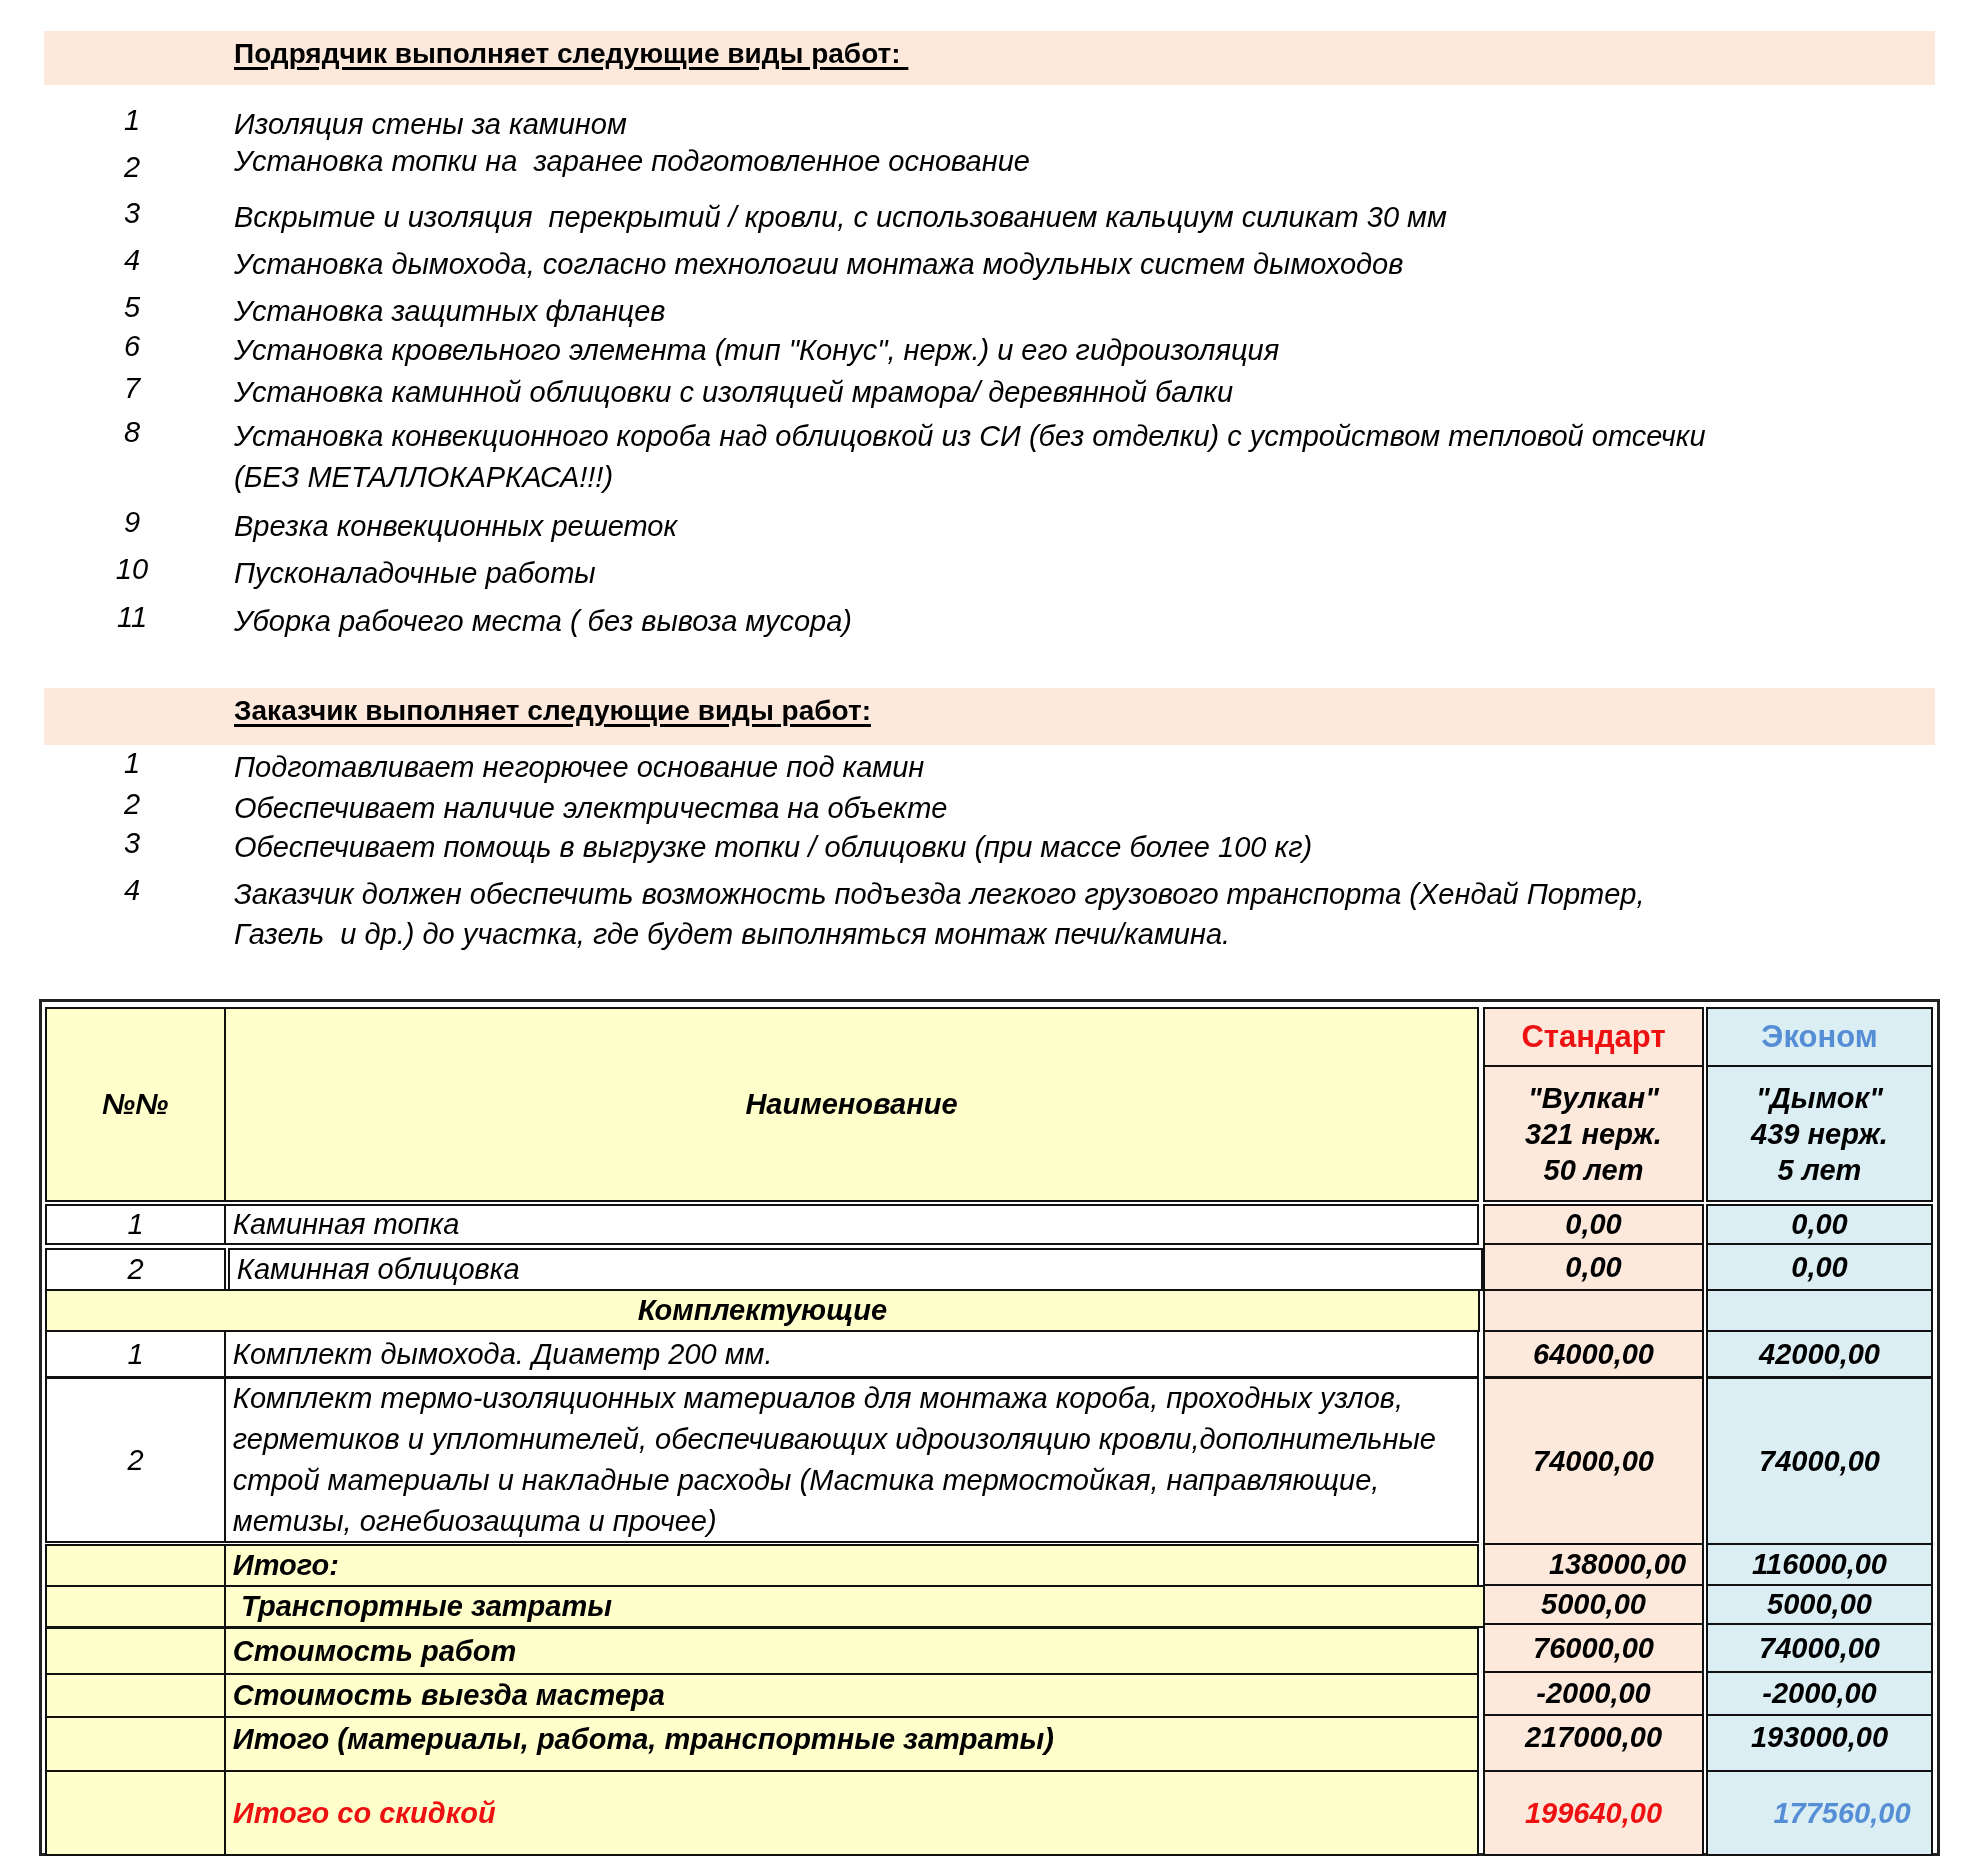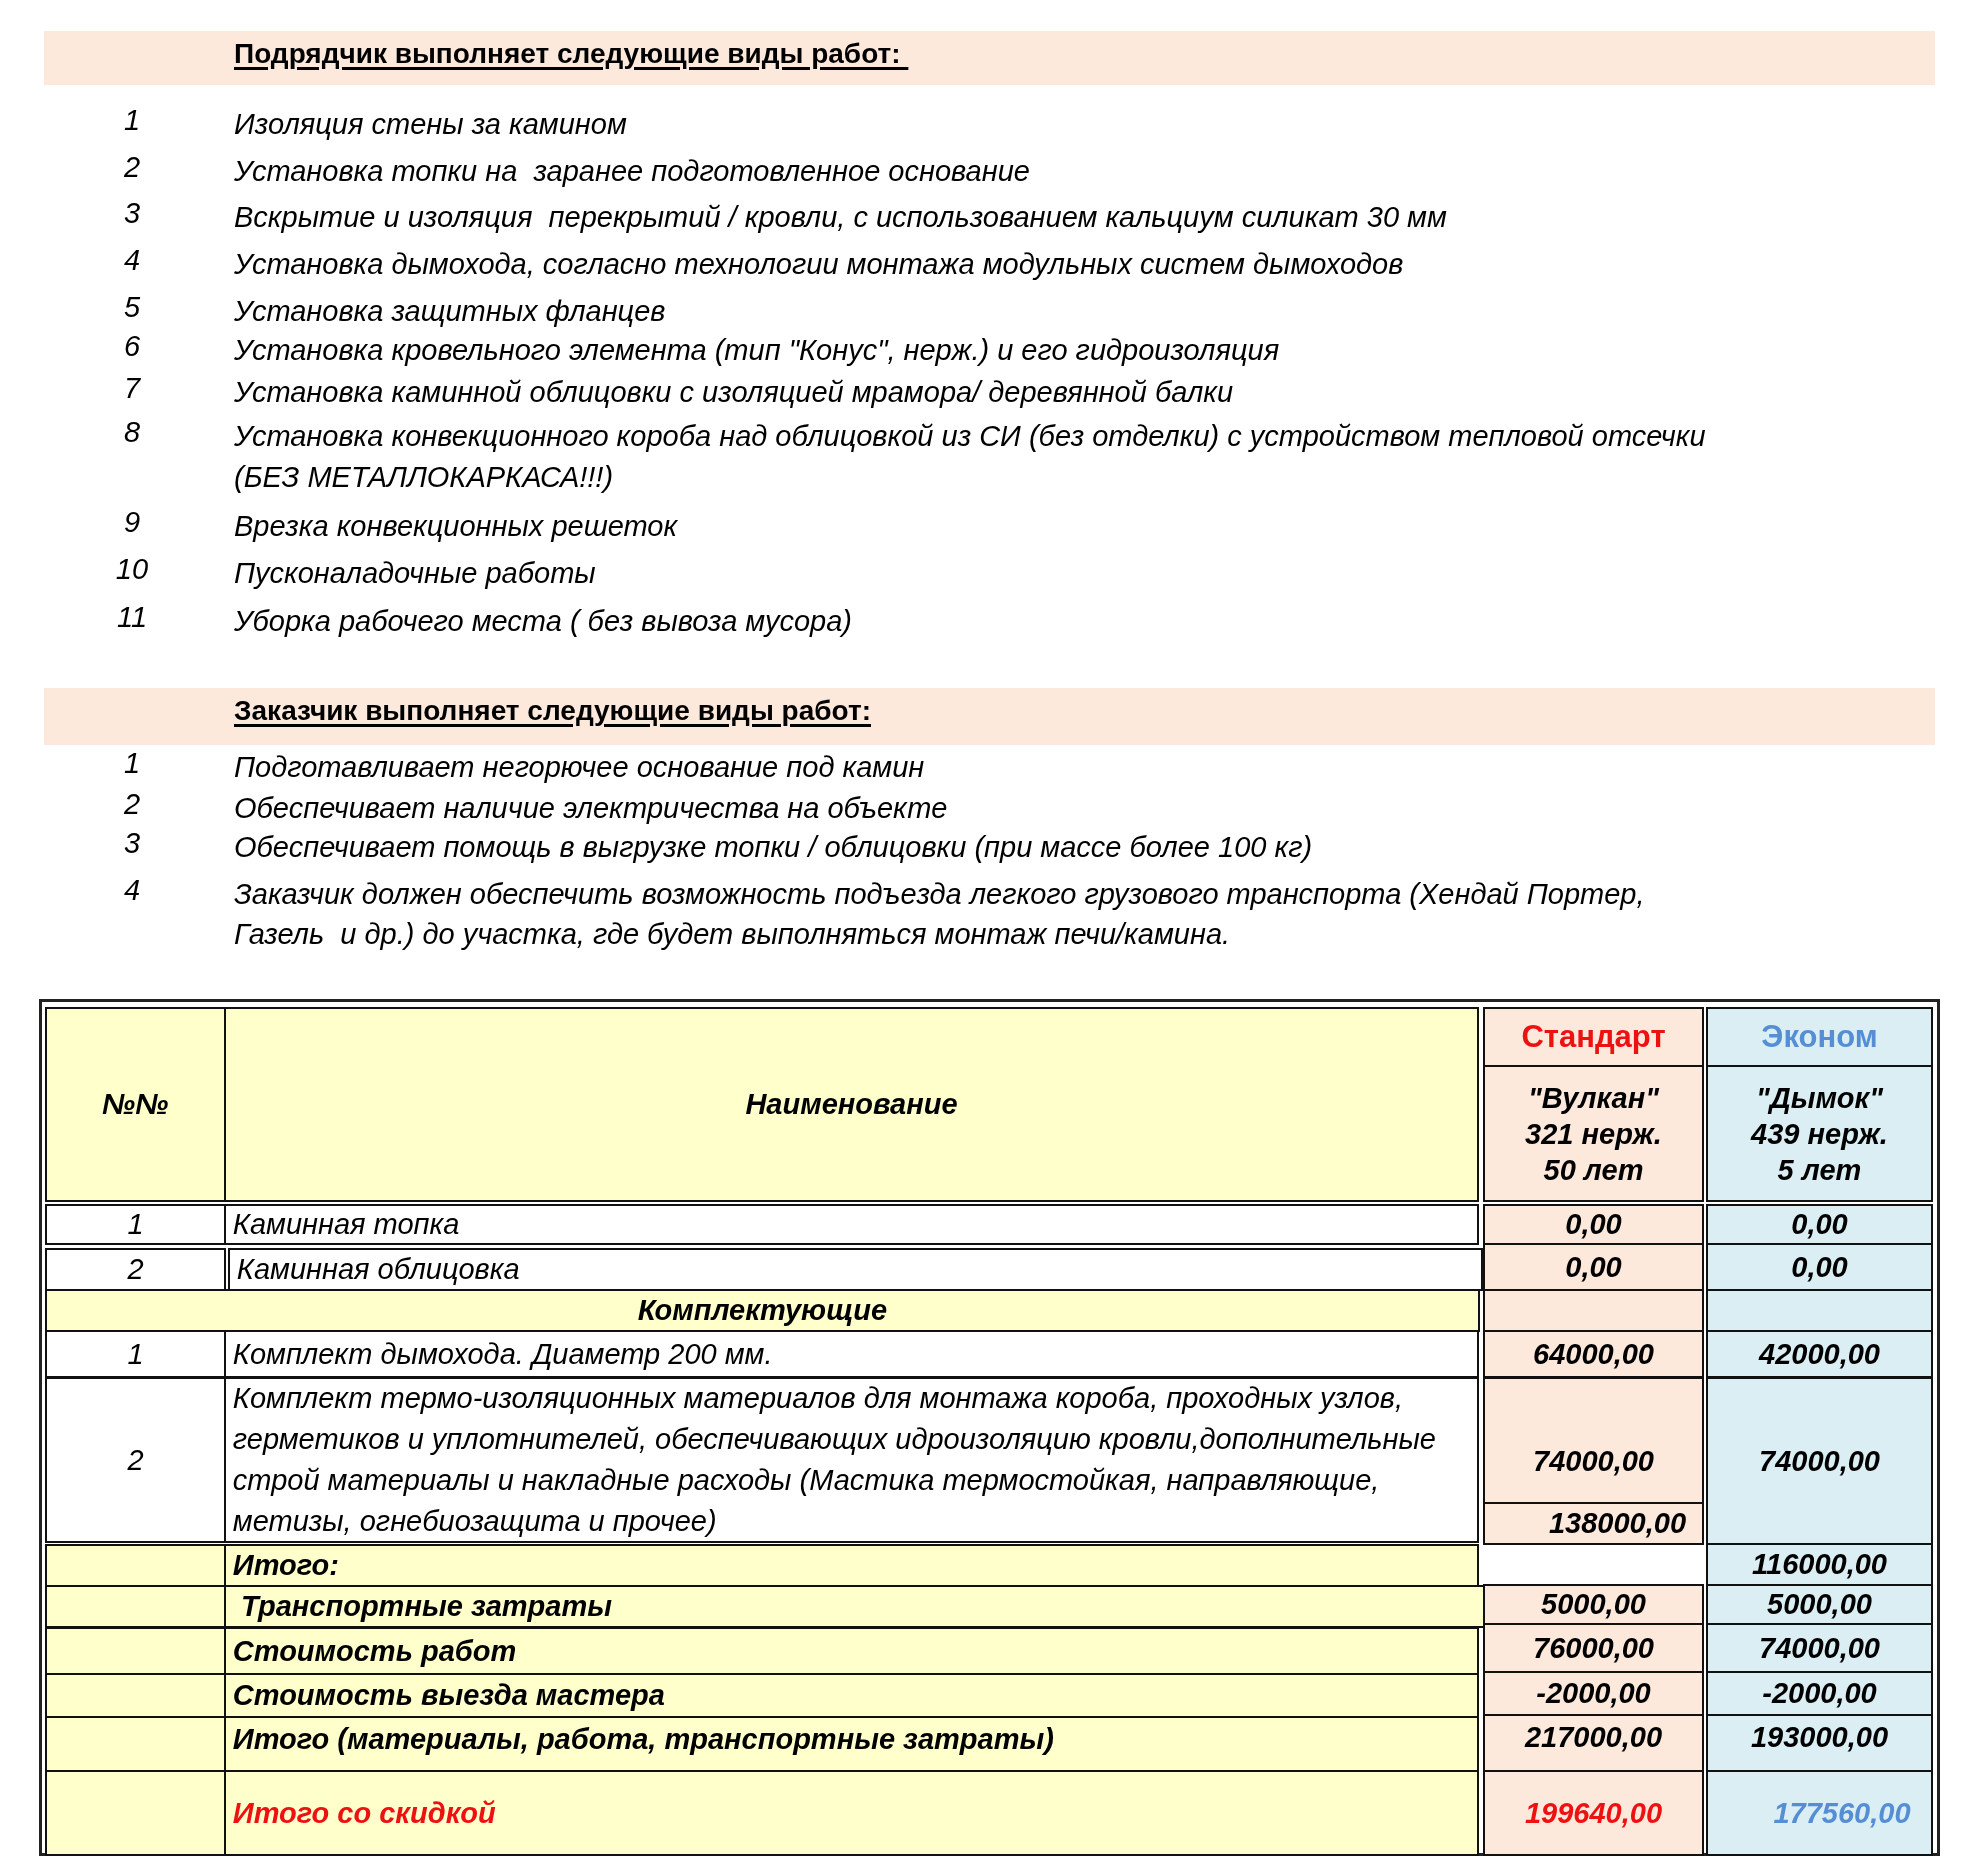--- a/index.html
+++ b/index.html
@@ -36,21 +36,21 @@
 <body>
 
 <div class="band" style="top:31px;height:54px;"></div>
 <div class="band-title" style="top:38px;">Подрядчик выполняет следующие виды работ: </div>
 
 <div>
   <div class="num" style="top:104px;">1</div>
   <div class="item" style="top:104px;">Изоляция стены за камином</div>
 
   <div class="num" style="top:151px;">2</div>
-  <div class="item" style="top:151px;text-align:right;">Установка топки на  заранее подготовленное основание</div>
+  <div class="item" style="top:141px;text-align:right;">Установка топки на  заранее подготовленное основание</div>
 
   <div class="num" style="top:197px;">3</div>
   <div class="item" style="top:197px;">Вскрытие и изоляция  перекрытий / кровли, с использованием кальциум силикат 30 мм</div>
 
   <div class="num" style="top:244px;">4</div>
   <div class="item" style="top:244px;">Установка дымохода, согласно технологии монтажа модульных систем дымоходов</div>
 
   <div class="num" style="top:291px;">5</div>
   <div class="item" style="top:291px;">Установка защитных фланцев</div>
 
@@ -139,21 +139,21 @@
 <div>
   <div class="cell wht" style="left:45px;top:1377px;width:181px;height:166px;">2</div>
   <div class="cell wht left multi" style="left:224px;top:1377px;width:1255px;height:166px;padding-right:10.3px;">Комплект термо-изоляционных материалов для монтажа короба, проходных узлов, герметиков и уплотнителей, обеспечивающих идроизоляцию кровли,дополнительные строй материалы и накладные расходы (Мастика термостойкая, направляющие, метизы, огнебиозащита и прочее)</div>
   <div class="cell pch bold" style="left:1483px;top:1377px;width:221px;height:168px;">74000,00</div>
   <div class="cell blu bold" style="left:1706px;top:1377px;width:227px;height:168px;">74000,00</div>
 </div>
 
 <div>
   <div class="cell yel" style="left:45px;top:1544px;width:181px;height:43px;"></div>
   <div class="cell yel left bold" style="left:224px;top:1544px;width:1255px;height:43px;">Итого:</div>
-  <div class="cell pch bold" style="left:1483px;top:1502px;width:221px;height:43px;padding-left:48px;">138000,00</div>
+  <div class="cell pch bold" style="left:1483px;top:1543px;width:221px;height:43px;padding-left:48px;">138000,00</div>
   <div class="cell blu bold" style="left:1706px;top:1543px;width:227px;height:43px;">116000,00</div>
 </div>
 
 <div>
   <div class="cell yel" style="left:45px;top:1585px;width:181px;height:43px;"></div>
   <div class="cell yel left bold" style="left:224px;top:1585px;width:1413px;height:43px;padding-left:15px;">Транспортные затраты</div>
   <div class="cell pch bold" style="left:1483px;top:1584px;width:221px;height:41px;">5000,00</div>
   <div class="cell blu bold" style="left:1706px;top:1584px;width:227px;height:41px;">5000,00</div>
 </div>
 

